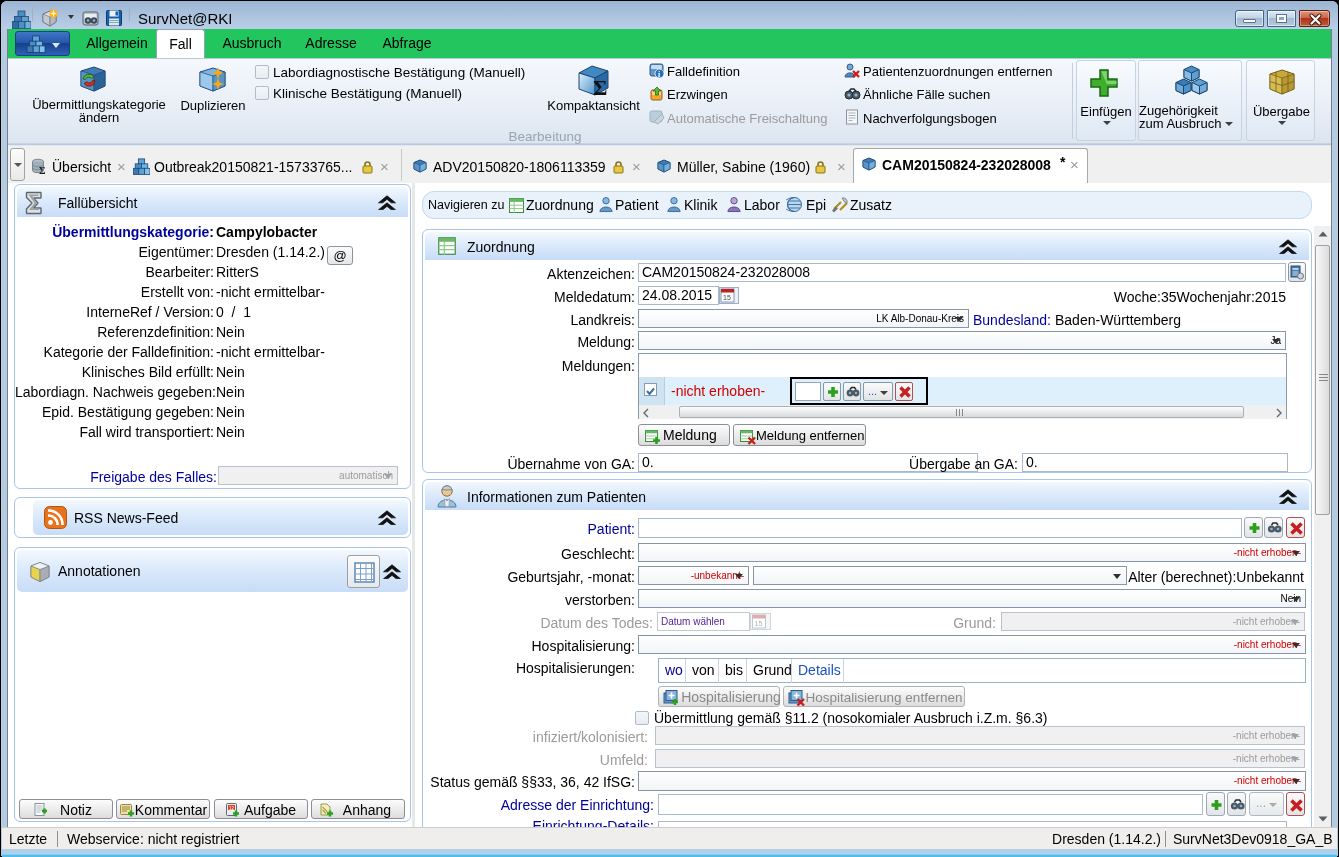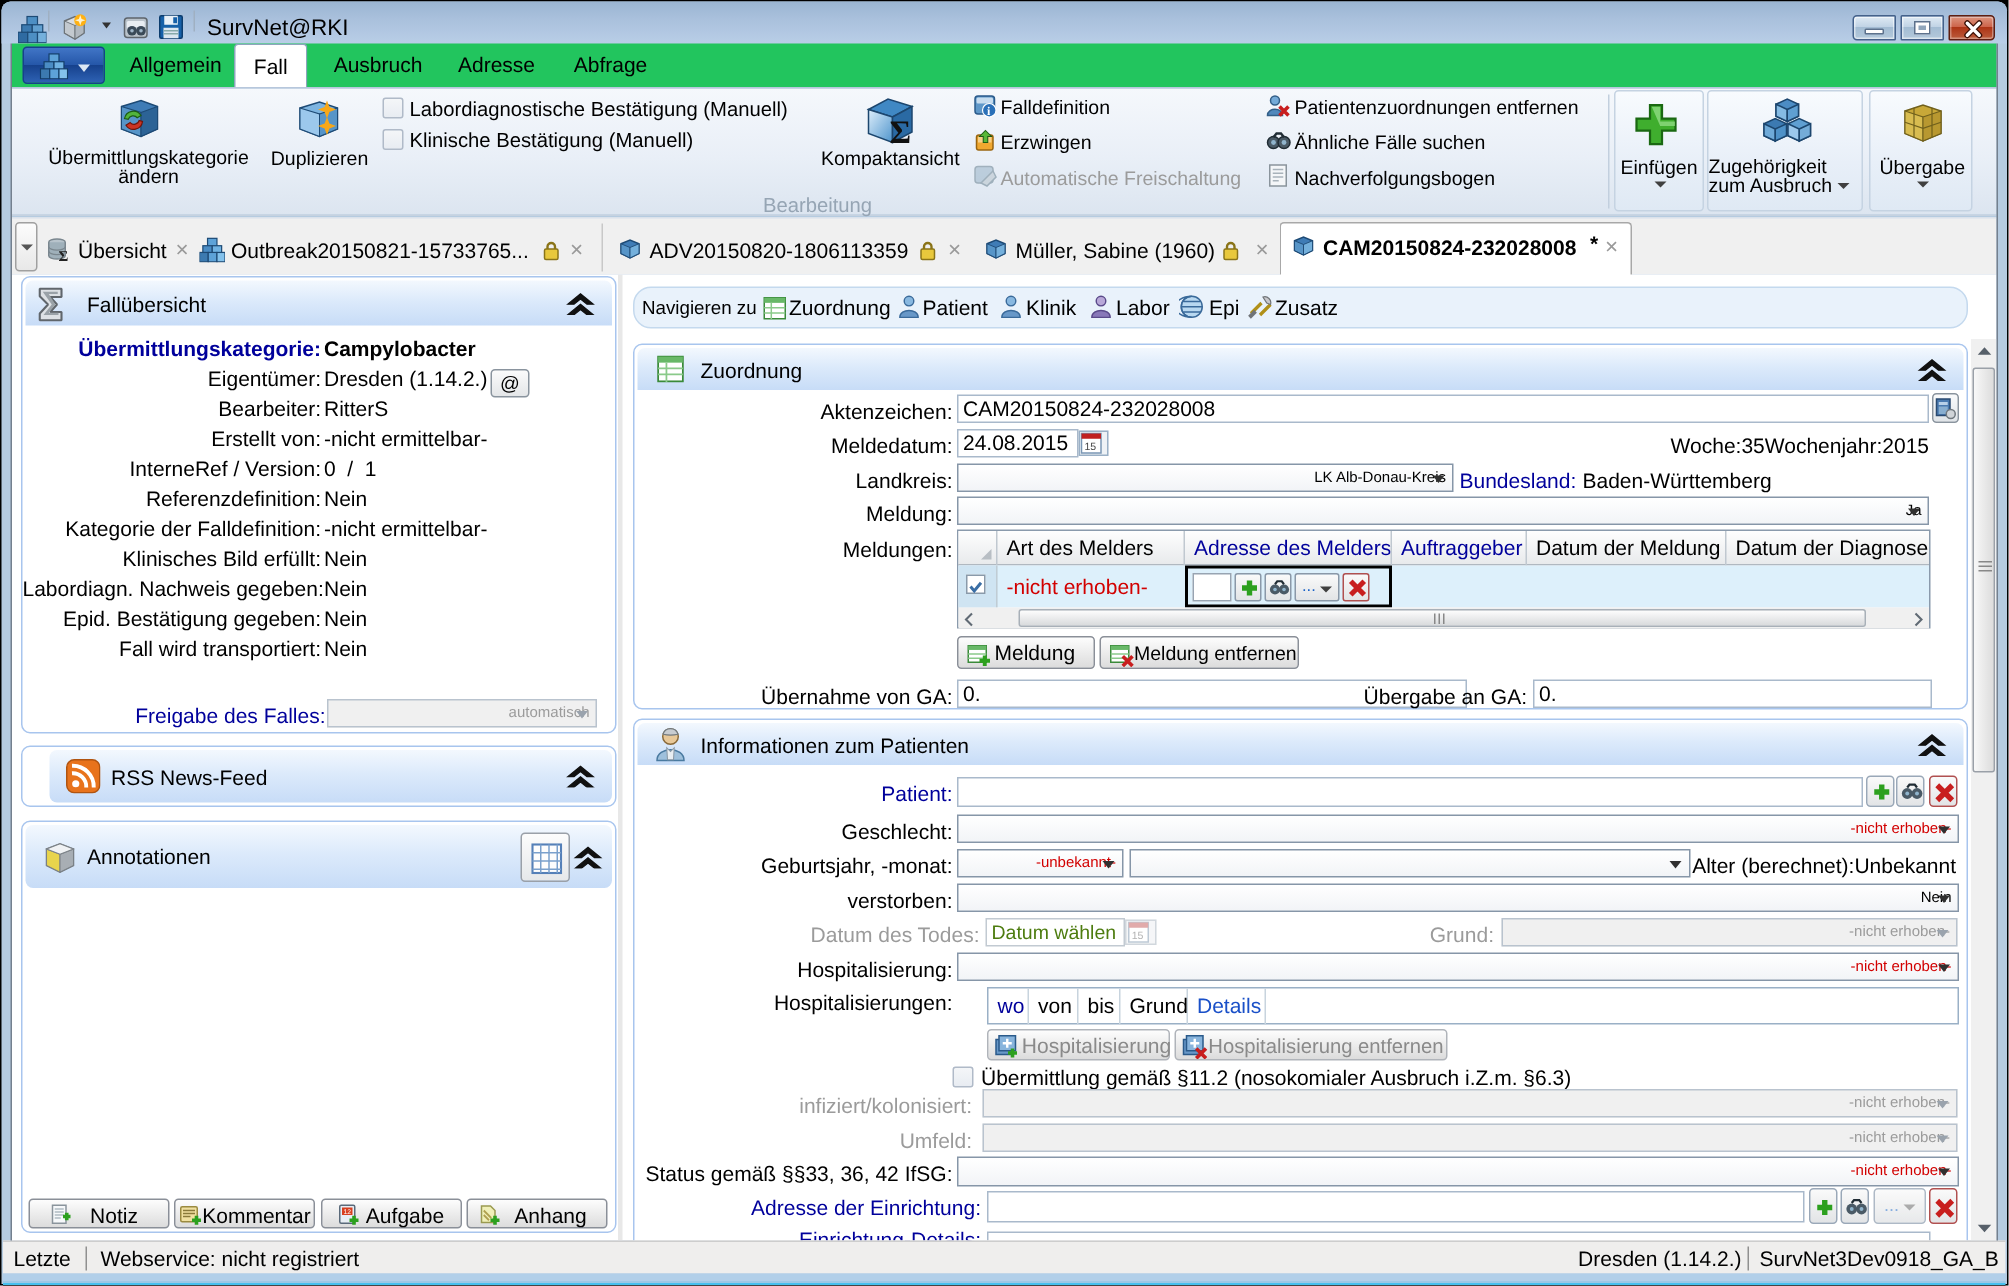--- a/index.html
+++ b/index.html
@@ -478,32 +478,20 @@
       <div class="abs" style="left:563px;top:59px;width:300px;text-align:right">Woche:35Wochenjahr:2015</div>
       <label class="r" style="left:0;top:82px;width:212px">Landkreis:</label>
       <div class="sel" style="left:215px;top:79px;width:331px;height:19px">LK Alb-Donau-Kreis<span class="arr"></span></div>
       <span class="abs nb" style="left:550px;top:82px">Bundesland:</span>
         <span class="abs" style="left:632px;top:82px">Baden-Württemberg</span>
       <label class="r" style="left:0;top:104px;width:212px">Meldung:</label>
       <div class="sel" style="left:215px;top:101px;width:648px;height:19px">Ja<span class="arr"></span></div>
       <label class="r" style="left:0;top:128px;width:212px">Meldungen:</label>
 
       <div class="abs" style="left:215px;top:123px;width:649px;height:66px;border:1px solid #8a9aac;background:#fff">
-        <div class="abs" style="left:0;top:0;width:647px;height:23px;background:linear-gradient(#fefefe,#e8eaec);border-bottom:1px solid #b0b8c0">
-          <div class="abs thc" style="left:0;width:26px;height:23px">
-              <svg class="abs" style="left:14px;top:12px" width="9" height="8" viewBox="0 0 9 8">
-                <path d="M8 0 V7 H1 Z" fill="#b8bec4"></path>
-              </svg>
-            </div>
-          <div class="abs thc" style="left:26px;width:125px;height:23px;padding:3px 0 0 6px">Art des Melders</div>
-          <div class="abs thc nb" style="left:151px;width:138px;height:23px;padding:3px 0 0 6px">Adresse des Melders</div>
-          <div class="abs thc nb" style="left:289px;width:90px;height:23px;padding:3px 0 0 6px">Auftraggeber</div>
-          <div class="abs thc" style="left:379px;width:133px;height:23px;padding:3px 0 0 6px">Datum der Meldung</div>
-          <div class="abs thc" style="left:512px;width:135px;height:23px;padding:3px 0 0 6px;border-right:none">Datum der Diagnose</div>
-        </div>
         <div class="abs" style="left:0;top:23px;width:647px;height:28px;background:#ddf0fb">
           <div class="abs" style="left:0;top:0;width:26px;height:28px;border-right:1px solid #c0ccd4;background:#cfe4f2">
             <div class="abs" style="left:5px;top:6px;width:13px;height:13px;background:#fff;border:1px solid #8a9aaa">
               <svg width="11" height="11" viewBox="0 0 11 11">
                   <path d="M2 5 L4.5 8 L9 2.5" fill="none" stroke="#3a6ea5" stroke-width="2"></path>
                 </svg>
             </div>
           </div>
           <div class="abs red" style="left:32px;top:6px">-nicht erhoben-</div>
           <div class="abs" style="left:151px;top:0px;width:138px;height:28px;border:2px solid #000;background:#ddf0fb">
@@ -597,21 +585,21 @@
       <div class="sel red" style="left:215px;top:63px;width:668px;height:19px">-nicht erhoben-<span class="arr"></span></div>
       <label class="r" style="left:0;top:89px;width:212px">Geburtsjahr, -monat:</label>
       <div class="sel red" style="left:215px;top:86px;width:111px;height:19px">-unbekannt-<span class="arr"></span></div>
       <div class="sel" style="left:330px;top:86px;width:374px;height:19px">
           <span class="arr"></span>
         </div>
       <div class="abs" style="left:581px;top:89px;width:300px;text-align:right;white-space:nowrap">Alter (berechnet):Unbekannt</div>
       <label class="r" style="left:0;top:112px;width:212px">verstorben:</label>
       <div class="sel" style="left:215px;top:109px;width:668px;height:19px">Nein<span class="arr"></span></div>
       <label class="r gray" style="left:0;top:135px;width:230px">Datum des Todes:</label>
-      <div class="tb" style="left:234px;top:132px;width:93px;height:19px;line-height:17px;border-color:#c2cad2;color:#4d7c0f;font-size:13px;white-space:nowrap;overflow:hidden">Datum wählen</div>
+      <div class="tb" style="left:234px;top:132px;width:93px;height:19px;line-height:17px;border-color:#c2cad2;color:#4c1d95;font-size:10px;white-space:nowrap;overflow:hidden">Datum wählen</div>
       <div class="abs" style="left:327px;top:133px;width:21px;height:17px;border:1px solid #c2cad2;background:#f2f4f6;opacity:.75">
         <svg width="17" height="15" viewBox="0 0 16 15">
             <rect x="1" y="1" width="13" height="13" fill="#fff" stroke="#a8b8c8"></rect>
             <rect x="1" y="1" width="13" height="3.5" fill="#d89090"></rect>
             <text x="3" y="12" font-size="7" fill="#999">15</text>
           </svg>
       </div>
       <label class="r gray" style="left:337px;top:135px;width:236px">Grund:</label>
       <div class="sel dis" style="left:578px;top:132px;width:304px;height:19px">-nicht erhoben-<span class="arr"></span></div>
       <label class="r" style="left:0;top:158px;width:212px">Hospitalisierung:</label>

